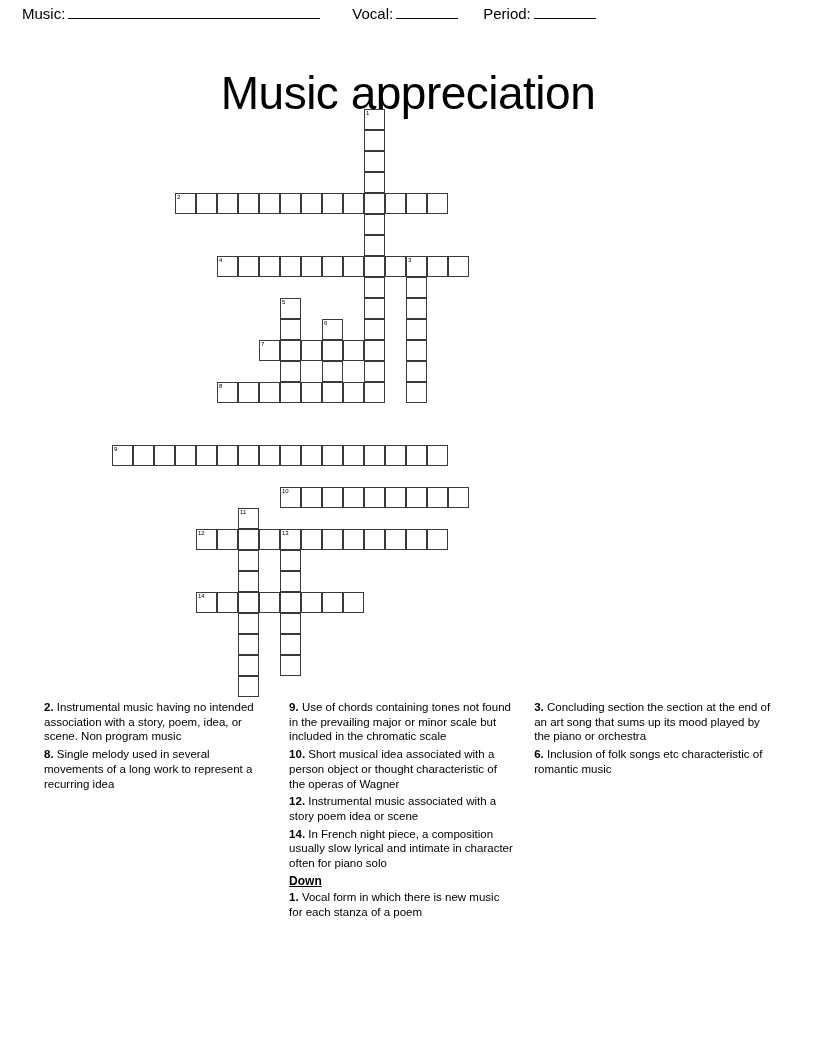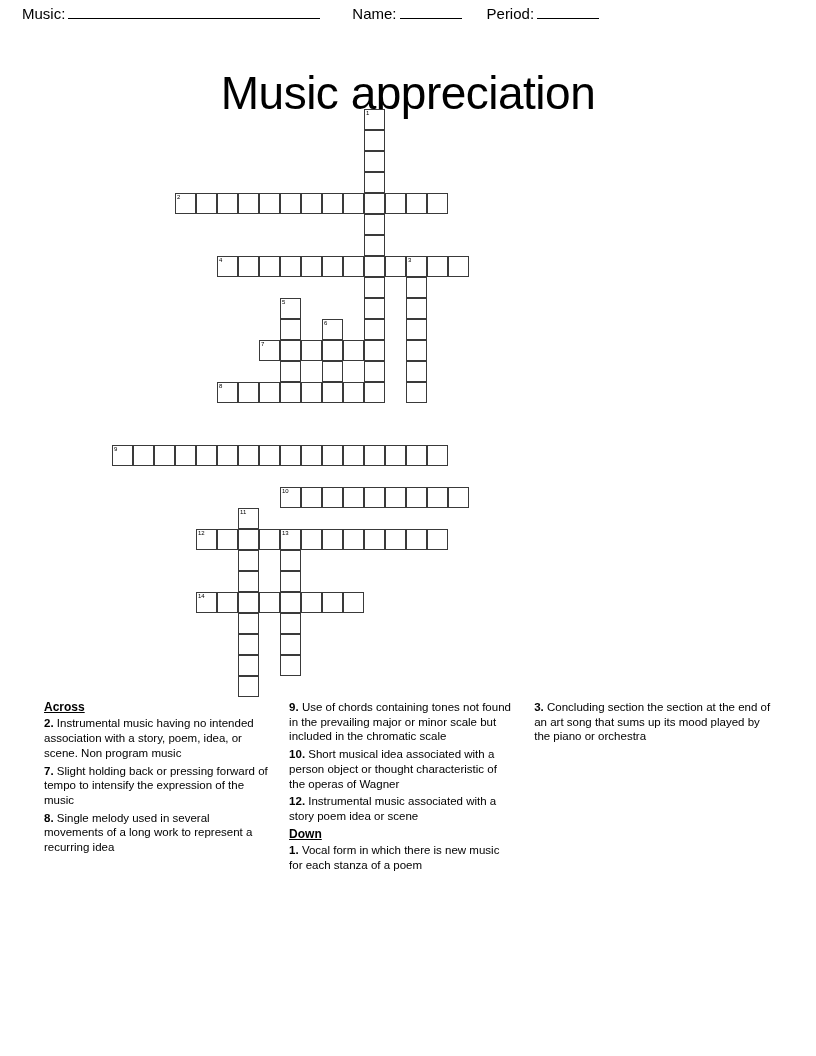--- a/index.html
+++ b/index.html
@@ -106,21 +106,21 @@
 </style>
 </head>
 <body>
 
 <div class="header-row">
   <div class="hdr-field" style="margin-left:22px;">
     <span class="hdr-label">Music:</span>
     <span class="hdr-rule rule-name"></span>
   </div>
   <div class="hdr-field" style="margin-left:32px;">
-    <span class="hdr-label">Name:</span>
+    <span class="hdr-label">Vocal:</span>
     <span class="hdr-rule rule-date"></span>
   </div>
   <div class="hdr-field" style="margin-left:25px;">
     <span class="hdr-label">Period:</span>
     <span class="hdr-rule rule-period"></span>
   </div>
 </div>
 
 <h1 class="puzzle-title">Music appreciation</h1>
 
@@ -267,36 +267,36 @@
     </div>
     <div class="cell" style="left: 105px; top: 483px;"></div>
     <div class="cell" style="left: 147px; top: 483px;"></div>
     <div class="cell" style="left: 189px; top: 483px;"></div>
     <div class="cell" style="left: 210px; top: 483px;"></div>
     <div class="cell" style="left: 231px; top: 483px;"></div>
   </div>
 
 <div id="clues">
   <div class="clue-col col-1">
-    <div class="clue-heading">Across</div>
     <div id="col1-clues">
         <div class="clue"><span class="cnum">2. </span><span>Instrumental music having no intended association with a story, poem, idea, or scene. Non program music</span></div>
-        <div class="clue"><span class="cnum">7. </span><span>Slight holding back or pressing forward of tempo to intensify the expression of the music</span></div>
         <div class="clue"><span class="cnum">8. </span><span>Single melody used in several movements of a long work to represent a recurring idea</span></div>
       </div>
   </div>
   <div class="clue-col col-2">
     <div id="col2-clues">
         <div class="clue"><span class="cnum">9. </span><span>Use of chords containing tones not found in the prevailing major or minor scale but included in the chromatic scale</span></div>
         <div class="clue"><span class="cnum">10. </span><span>Short musical idea associated with a person object or thought characteristic of the operas of Wagner</span></div>
         <div class="clue"><span class="cnum">12. </span><span>Instrumental music associated with a story poem idea or scene</span></div>
+        <div class="clue"><span class="cnum">14. </span><span>In French night piece, a composition usually slow lyrical and intimate in character often for piano solo</span></div>
       </div>
     <div class="clue-heading">Down</div>
     <div id="col2b-clues">
         <div class="clue"><span class="cnum">1. </span><span>Vocal form in which there is new music for each stanza of a poem</span></div>
       </div>
   </div>
   <div class="clue-col col-3">
     <div id="col3-clues">
         <div class="clue"><span class="cnum">3. </span><span>Concluding section the section at the end of an art song that sums up its mood played by the piano or orchestra</span></div>
+        <div class="clue"><span class="cnum">6. </span><span>Inclusion of folk songs etc characteristic of romantic music</span></div>
       </div>
   </div>
 </div>
 
 </body></html>

